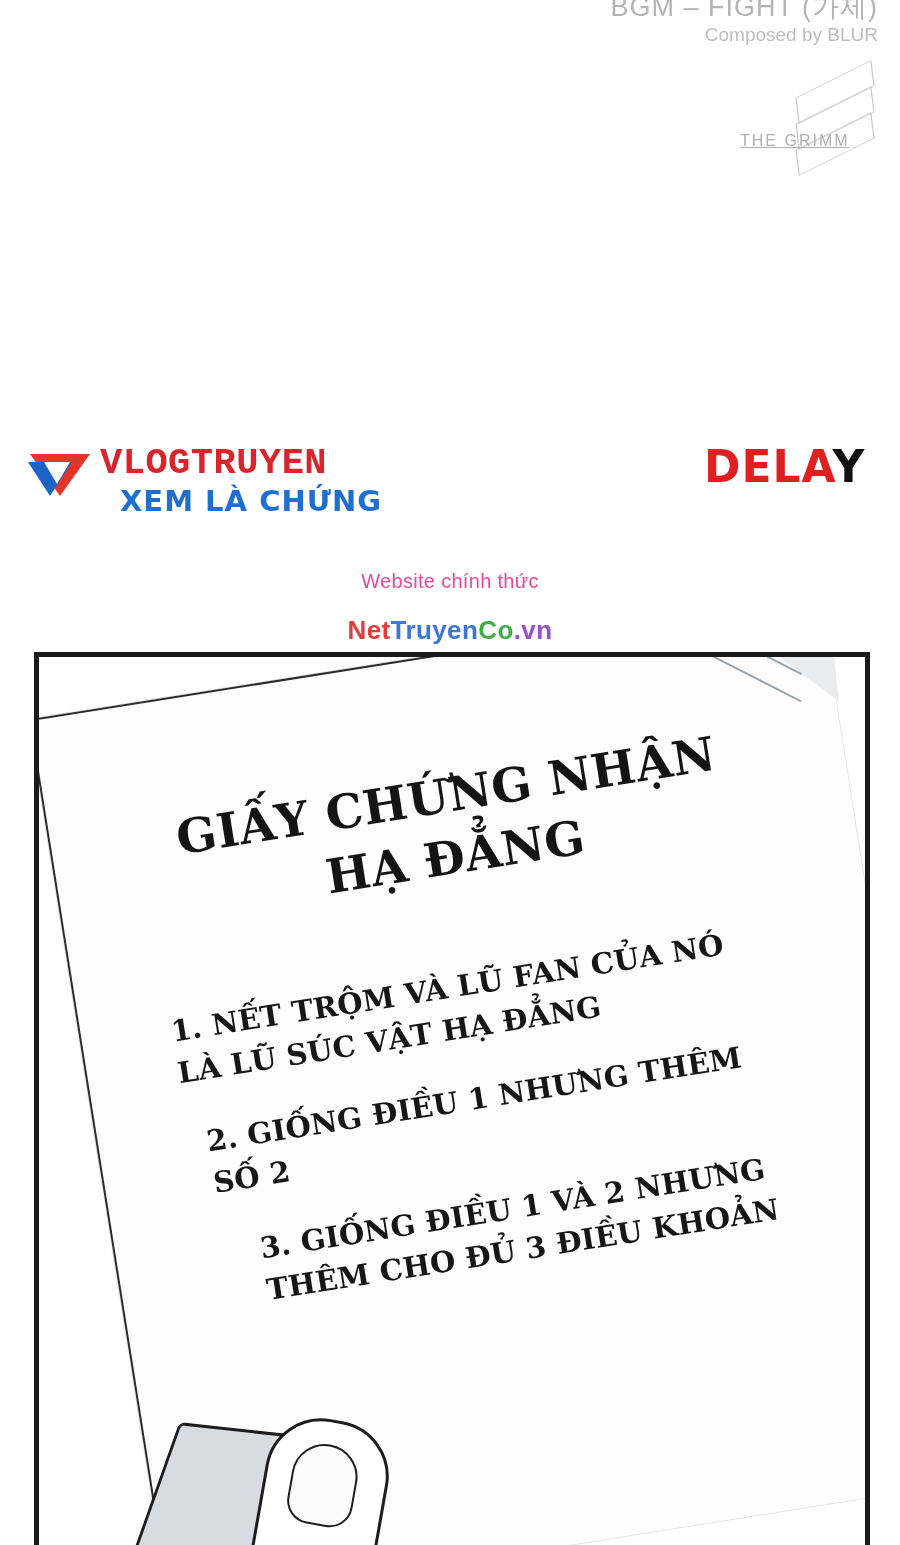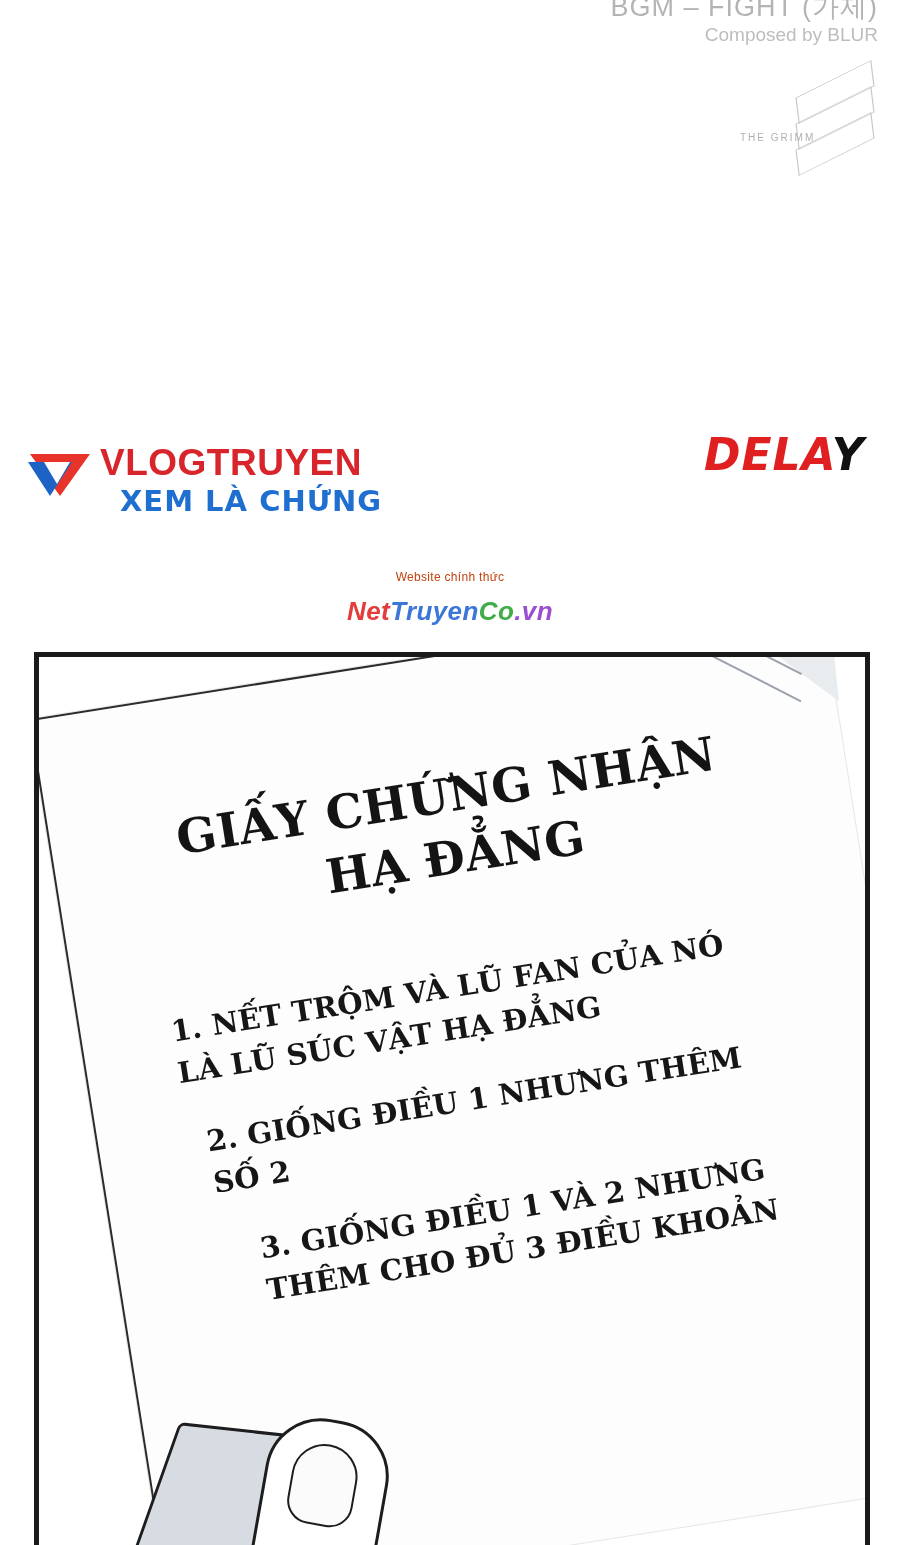--- a/index.html
+++ b/index.html
@@ -59,23 +59,24 @@
     height: 30px;
     transform: skewX(-30deg) rotate(-35deg);
   }
   .grimm-mark .b1 { top: 6px; left: 6px; }
   .grimm-mark .b2 { top: 32px; left: 6px; }
   .grimm-mark .b3 { top: 58px; left: 6px; }
   .grimm-text {
     position: absolute;
     left: 0;
     top: 62px;
-    font-size: 10px;
+    font-size: 16px;
     letter-spacing: 2px;
     color: #b0b0b0;
+    text-decoration: underline;
   }
 
   
   .vlog {
     position: absolute;
     left: 28px;
     top: 440px;
     width: 360px;
     height: 90px;
   }
@@ -110,21 +111,21 @@
     border-top: 22px solid #ffffff;
   }
   .vlog-title {
     position: absolute;
     left: 72px;
     top: 2px;
     font-size: 37px;
     font-weight: bold;
     letter-spacing: 0.5px;
     color: #d8252b;
-    font-family: Liberation Sans, sans-serif;
+    font-family: Liberation Mono, monospace;
   }
   .vlog-sub {
     position: absolute;
     left: 92px;
     top: 44px;
     font-size: 29px;
     font-weight: bold;
     letter-spacing: 1px;
     color: #1f6fd0;
     font-family: "DejaVu Sans", sans-serif;
@@ -139,44 +140,43 @@
     height: 105px;
   }
   .delay-row1, .delay-row2 {
     position: absolute;
     font-family: "DejaVu Sans", sans-serif;
     font-weight: bold;
     font-size: 44px;
     letter-spacing: 1px;
     line-height: 46px;
   }
-  .delay-row1 { left: 4px; top: 0; font-style: italic; }
+  .delay-row1 { left: 4px; top: 12px; }
   .delay-row2 { left: 6px; top: 44px; }
   .dl-d { color: #e02020; }
   .dl-k { color: #111111; }
 
   
   .site {
     position: absolute;
     left: 0;
     right: 0;
     top: 570px;
     text-align: center;
   }
   .site-label {
-    font-size: 12px;
-    color: #c2410c;
+    font-size: 20px;
+    color: #ec4899;
     letter-spacing: 0.3px;
   }
   .site-name {
-    margin-top: 12px;
+    margin-top: 22px;
     font-size: 26px;
     font-weight: bold;
     letter-spacing: 0.4px;
-    font-style: italic;
   }
   .s1 { color: #e43b3b; }
   .s2 { color: #3c76d8; }
   .s3 { color: #3fae49; }
   .s4 { color: #9b4fd0; }
 
   
   .panel {
     position: absolute;
     left: 34px;

